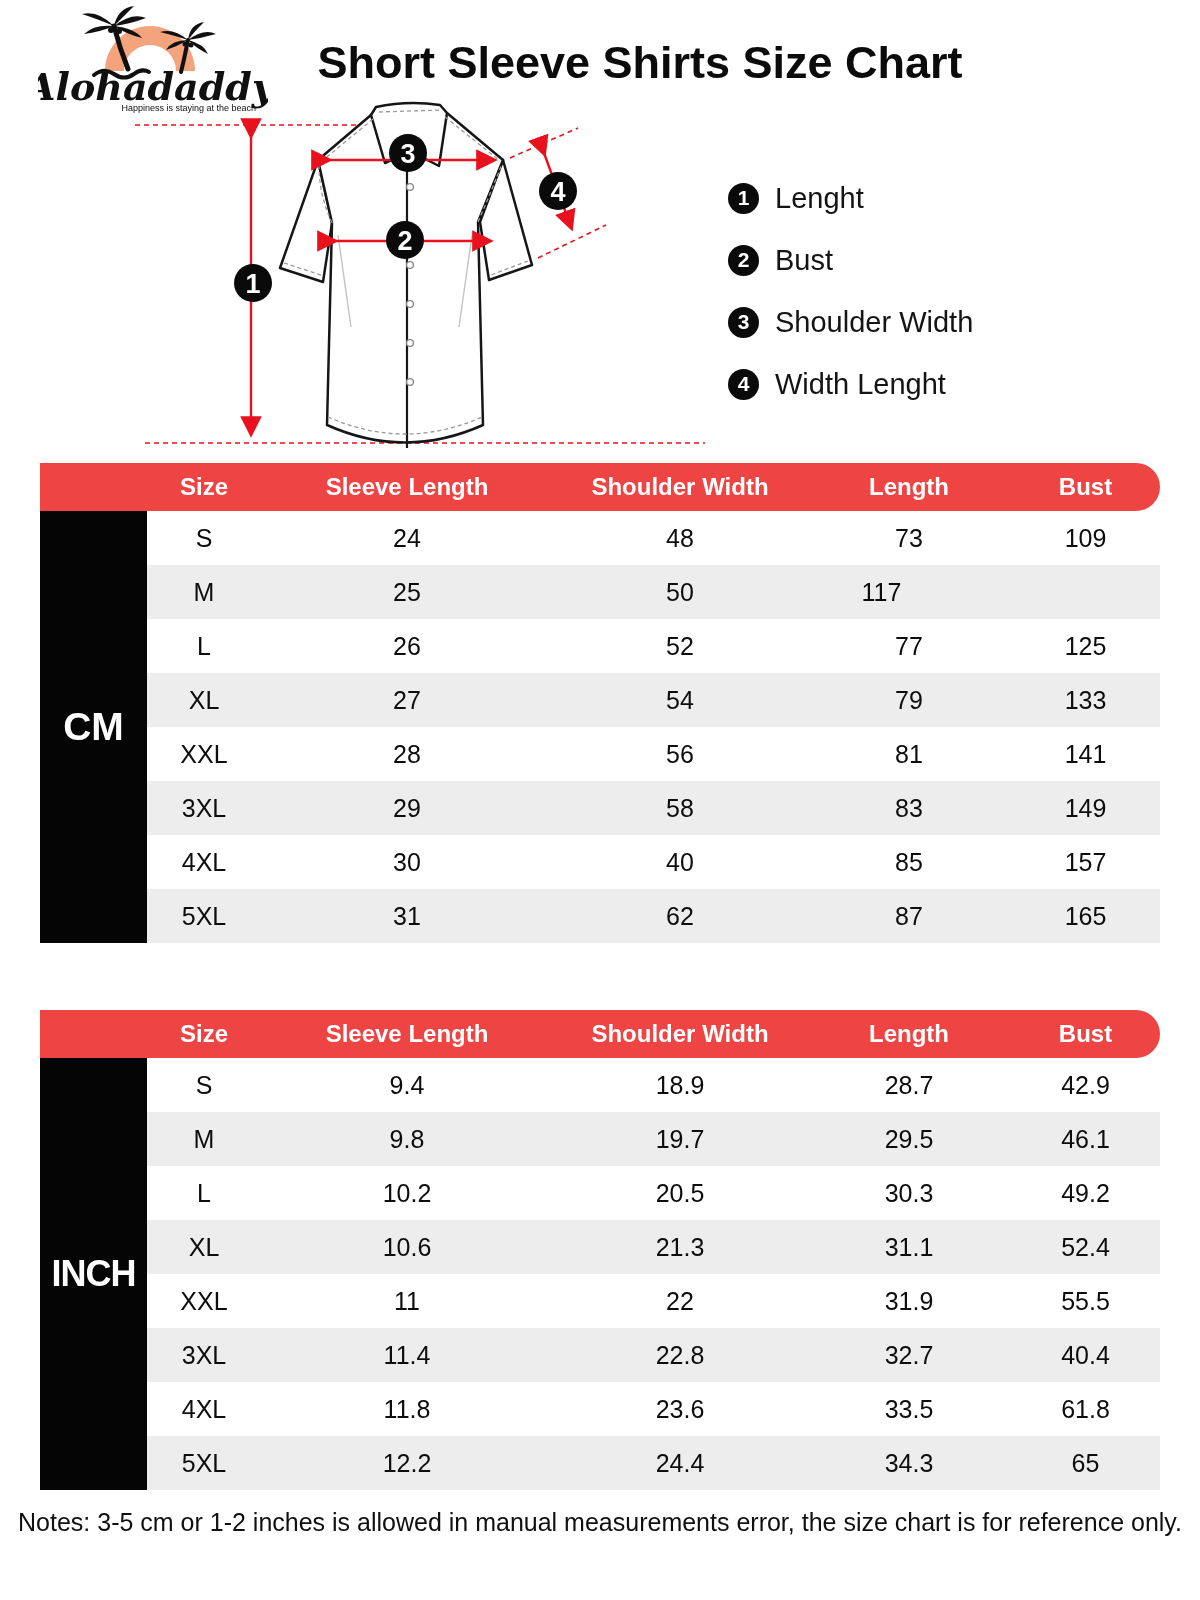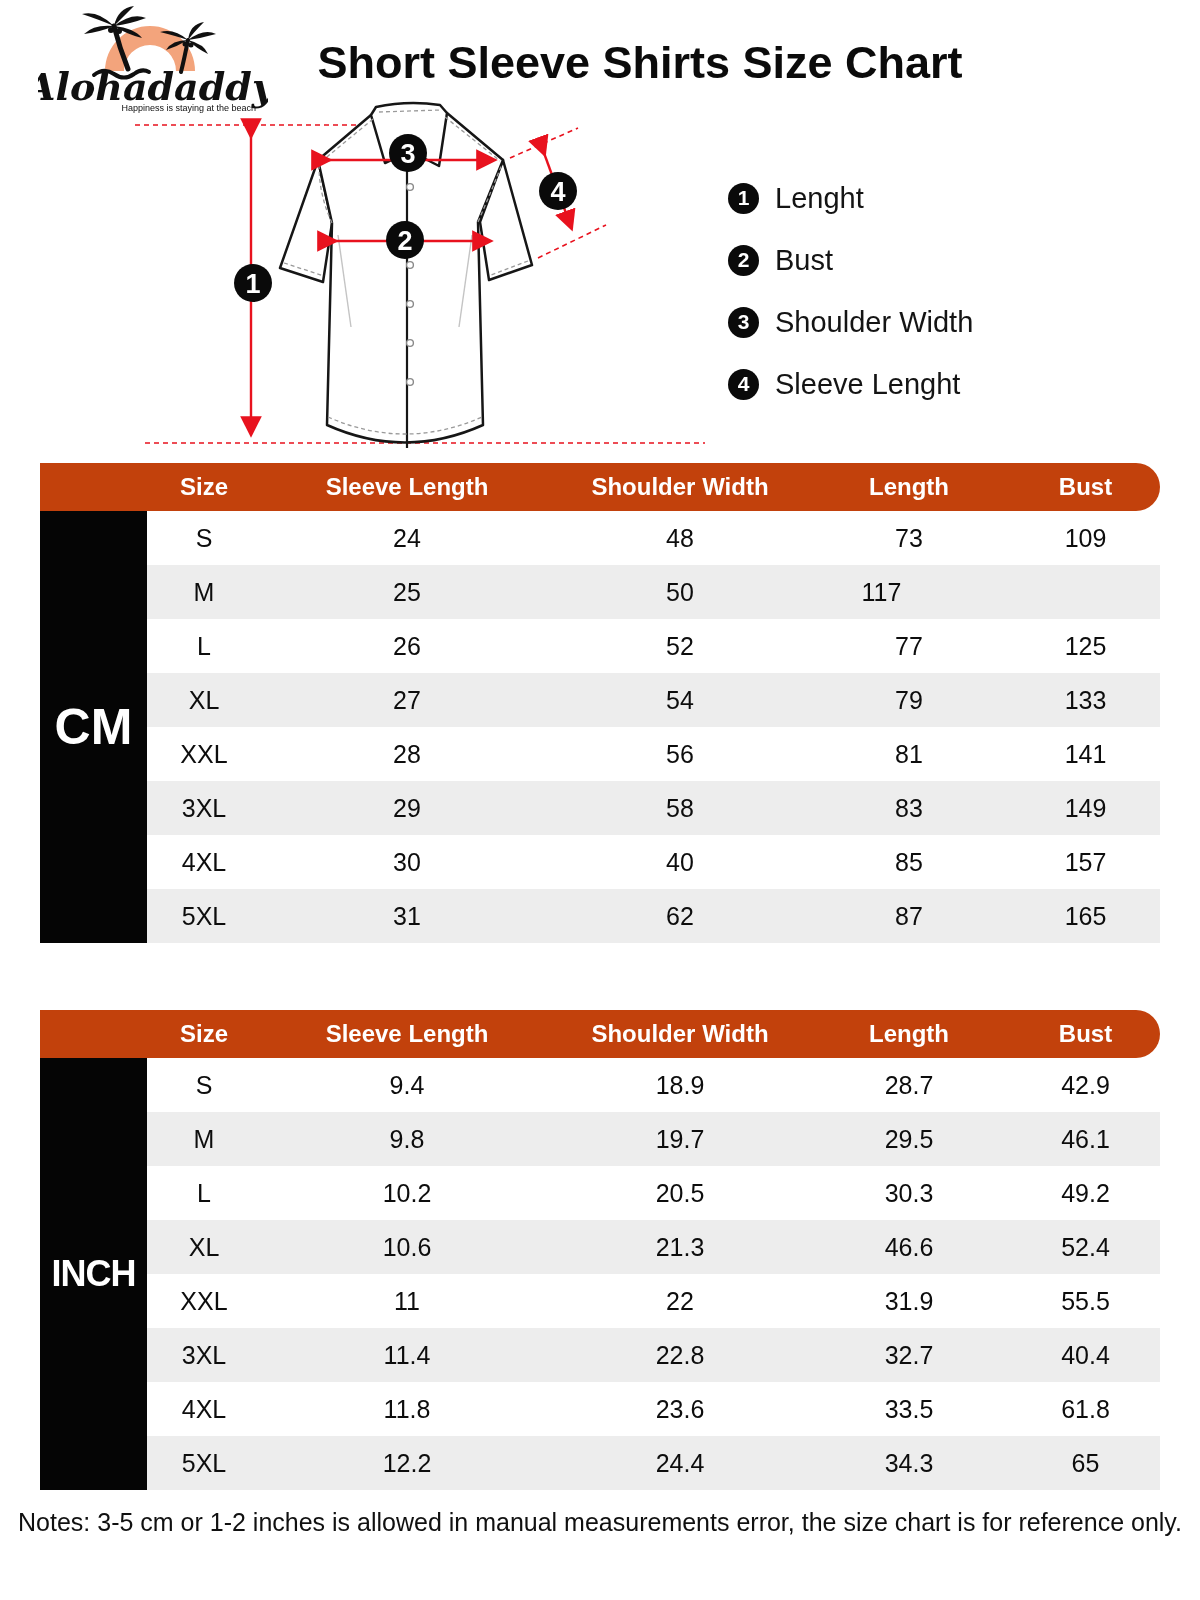--- a/index.html
+++ b/index.html
@@ -23,30 +23,30 @@
   .badge{
     width:31px;height:31px;border-radius:50%;background:#0a0a0a;color:#fff;
     font-weight:bold;font-size:21px;display:flex;align-items:center;justify-content:center;
     flex:0 0 31px;
   }
   .legend-label{font-size:29px;color:#141414;white-space:nowrap;}
 
   
   .size-table{left:40px;width:1120px;height:480px;}
   .hrow{
-    display:flex;height:48px;background:#c2410c;color:#fff;
+    display:flex;height:48px;background:#ef4444;color:#fff;
     border-radius:0 26px 26px 0;font-weight:bold;font-size:24px;line-height:48px;
   }
   .hspacer{width:107px;flex:0 0 107px;}
   .hcell{text-align:center;}
   .band{
     position:absolute;left:0;top:48px;width:107px;height:432px;background:#050505;
     display:flex;align-items:center;justify-content:center;color:#fff;font-weight:bold;
   }
-  .band-cm{font-size:50px;letter-spacing:0px;}
+  .band-cm{font-size:39px;letter-spacing:0px;}
   .band-inch{font-size:36px;letter-spacing:-1px;}
   .rows{position:absolute;left:107px;top:48px;width:1013px;}
   .trow{display:flex;height:54px;line-height:54px;background:#ffffff;}
   .trow.alt{background:#ededed;}
   .tcell{text-align:center;font-size:25px;color:#0d0d0d;}
   .c0{width:114px;flex:0 0 114px;}
   .c1{width:292px;flex:0 0 292px;}
   .c2{width:254px;flex:0 0 254px;}
   .c3{width:204px;flex:0 0 204px;}
   .c4{width:149px;flex:0 0 149px;}
@@ -169,21 +169,21 @@
   <div class="legend-item">
     <span class="badge">2</span>
     <span class="legend-label">Bust</span>
   </div>
   <div class="legend-item">
     <span class="badge">3</span>
     <span class="legend-label">Shoulder Width</span>
   </div>
   <div class="legend-item">
     <span class="badge">4</span>
-    <span class="legend-label">Sleeve Lenght</span>
+    <span class="legend-label">Width Lenght</span>
   </div>
 </div>
 
 <div class="abs size-table" style="top:463px;">
   <div class="hrow">
       <div class="hspacer"></div>
       <div class="hcell c0">Size</div>
       <div class="hcell c1">Sleeve Length</div>
       <div class="hcell c2">Shoulder Width</div>
       <div class="hcell c3">Length</div>
@@ -282,21 +282,21 @@
         <div class="tcell c0">L</div>
         <div class="tcell c1">10.2</div>
         <div class="tcell c2">20.5</div>
         <div class="tcell c3">30.3</div>
         <div class="tcell c4">49.2</div>
       </div>
       <div class="trow alt">
         <div class="tcell c0">XL</div>
         <div class="tcell c1">10.6</div>
         <div class="tcell c2">21.3</div>
-        <div class="tcell c3">46.6</div>
+        <div class="tcell c3">31.1</div>
         <div class="tcell c4">52.4</div>
       </div>
       <div class="trow">
         <div class="tcell c0">XXL</div>
         <div class="tcell c1">11</div>
         <div class="tcell c2">22</div>
         <div class="tcell c3">31.9</div>
         <div class="tcell c4">55.5</div>
       </div>
       <div class="trow alt">

